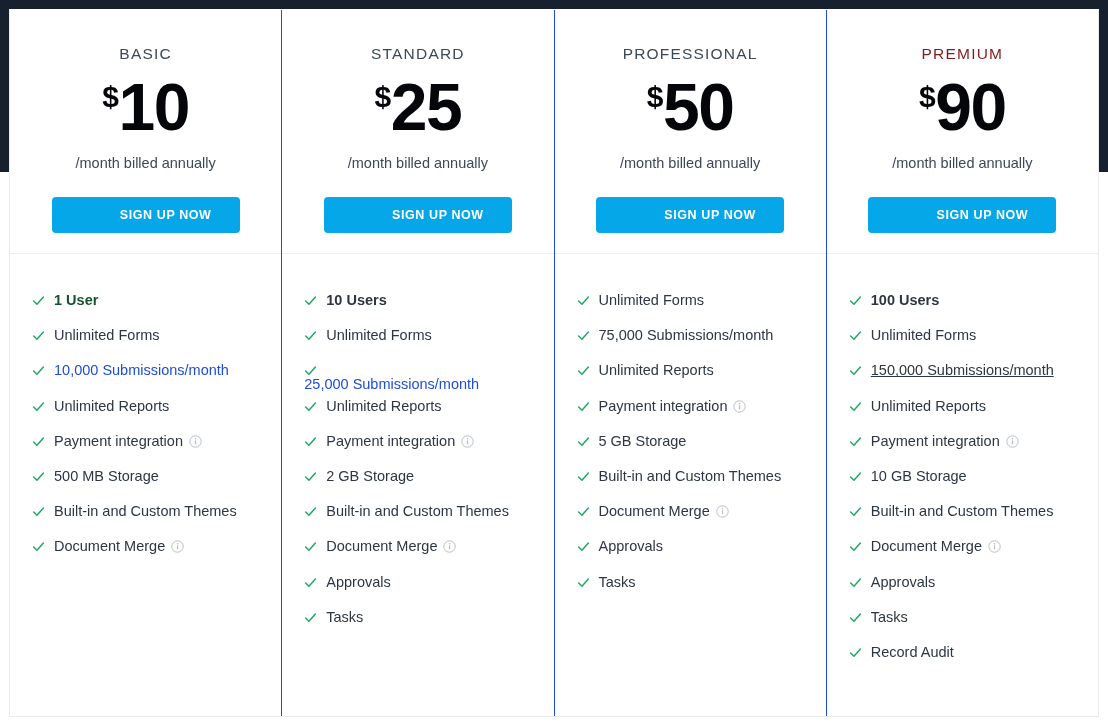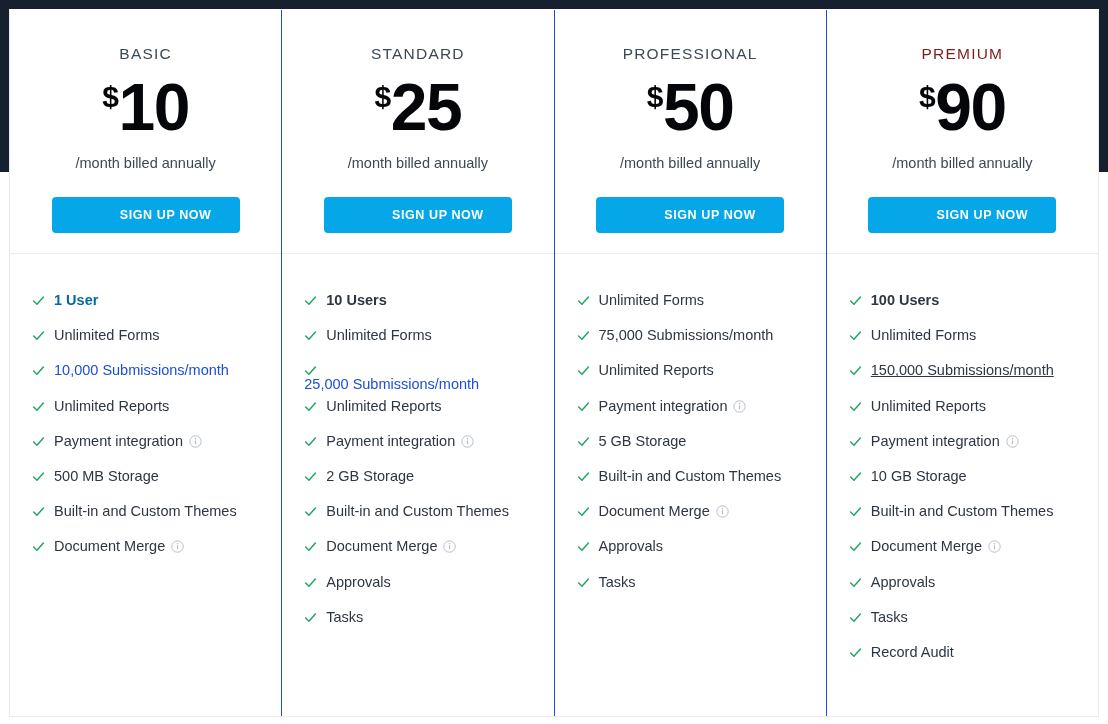--- a/index.html
+++ b/index.html
@@ -188,21 +188,21 @@
         <div class="plan-header">
           <div class="plan-name" style="color: rgb(60, 72, 88);">BASIC</div>
           <div class="plan-price" style="color: rgb(5, 6, 10);">
             <span class="price-currency">$</span>
             <span class="price-amount">10</span>
           </div>
           <div class="plan-billing">/month billed annually</div>
           <button class="signup-button" style="background: rgb(6, 167, 232);">SIGN UP NOW</button>
         </div>
         <ul class="feature-list">
-          <li class="feature-item emphasis" style="color: #0369a1;">
+          <li class="feature-item emphasis" style="color: #14532d;">
             <svg viewBox="0 0 16 16" class="check-icon">
               <path d="M2 8.6 L6.1 12.6 L14 3.6" fill="none" stroke="#22a565" stroke-width="1.8" stroke-linecap="round" stroke-linejoin="round"></path>
             </svg>
             <span class="feature-text">1 User</span>
           </li>
           <li class="feature-item" style="color: rgb(45, 54, 66);">
             <svg viewBox="0 0 16 16" class="check-icon">
               <path d="M2 8.6 L6.1 12.6 L14 3.6" fill="none" stroke="#22a565" stroke-width="1.8" stroke-linecap="round" stroke-linejoin="round"></path>
             </svg>
             <span class="feature-text">Unlimited Forms</span>

